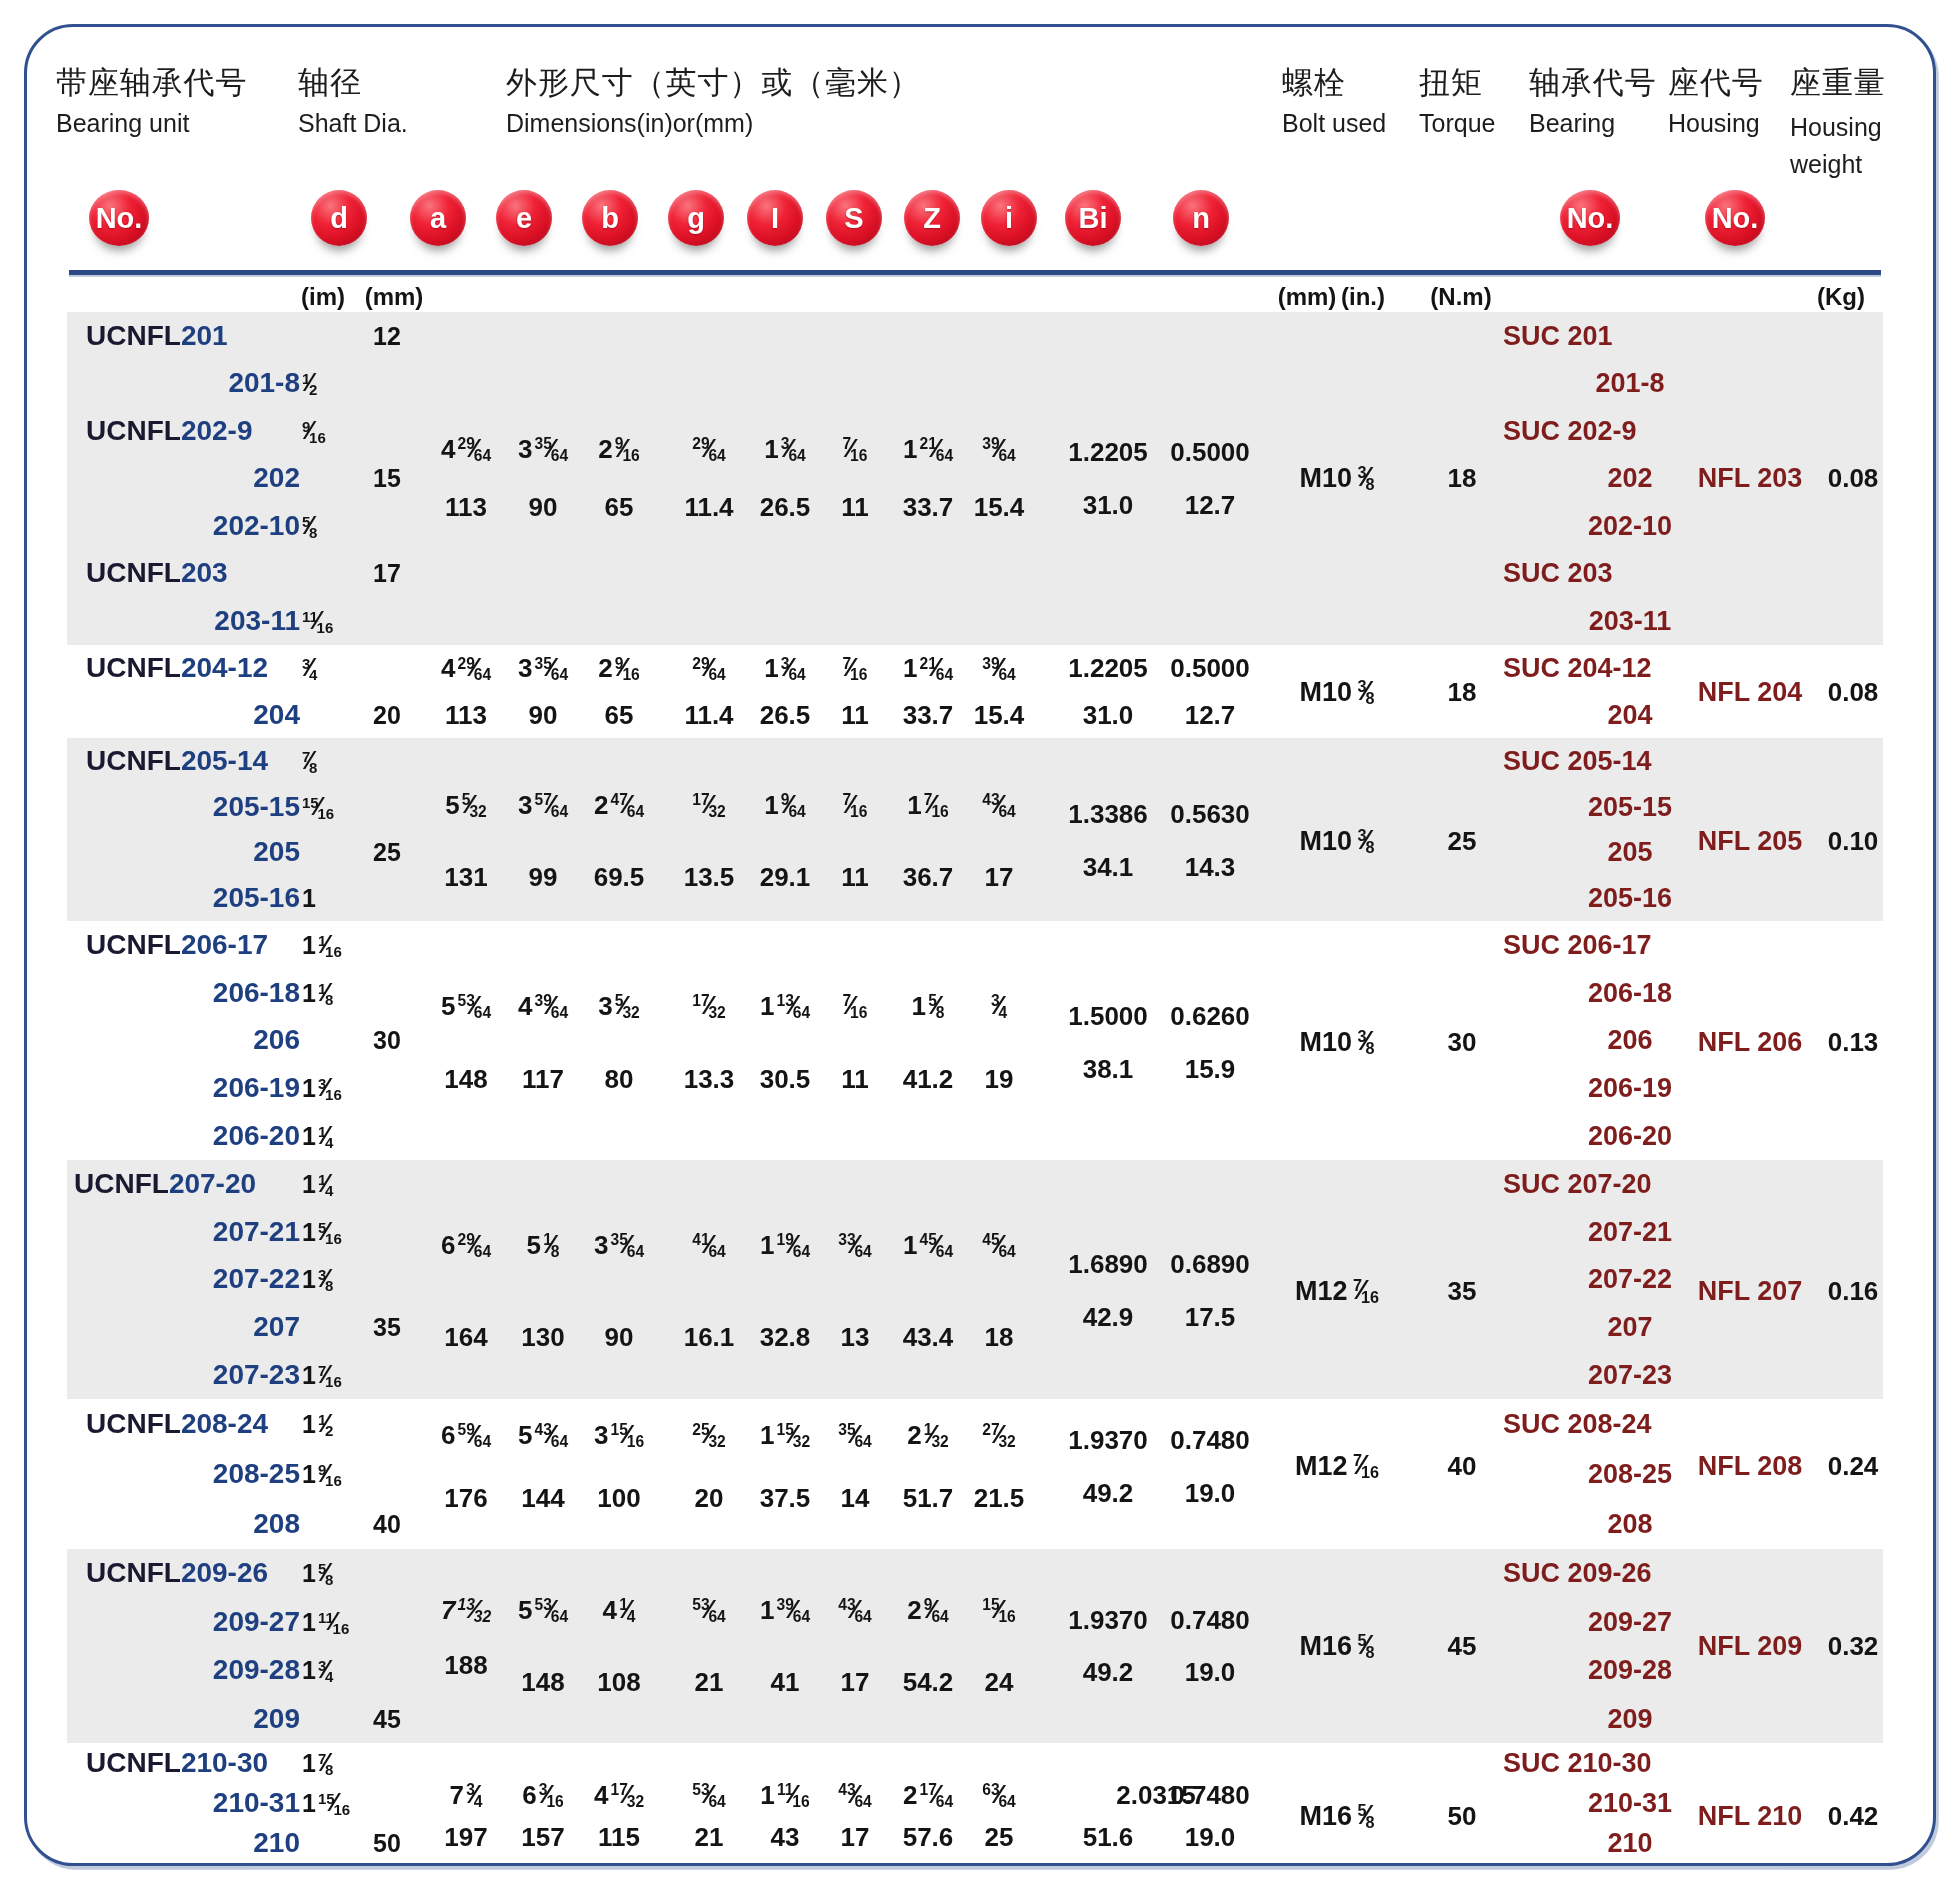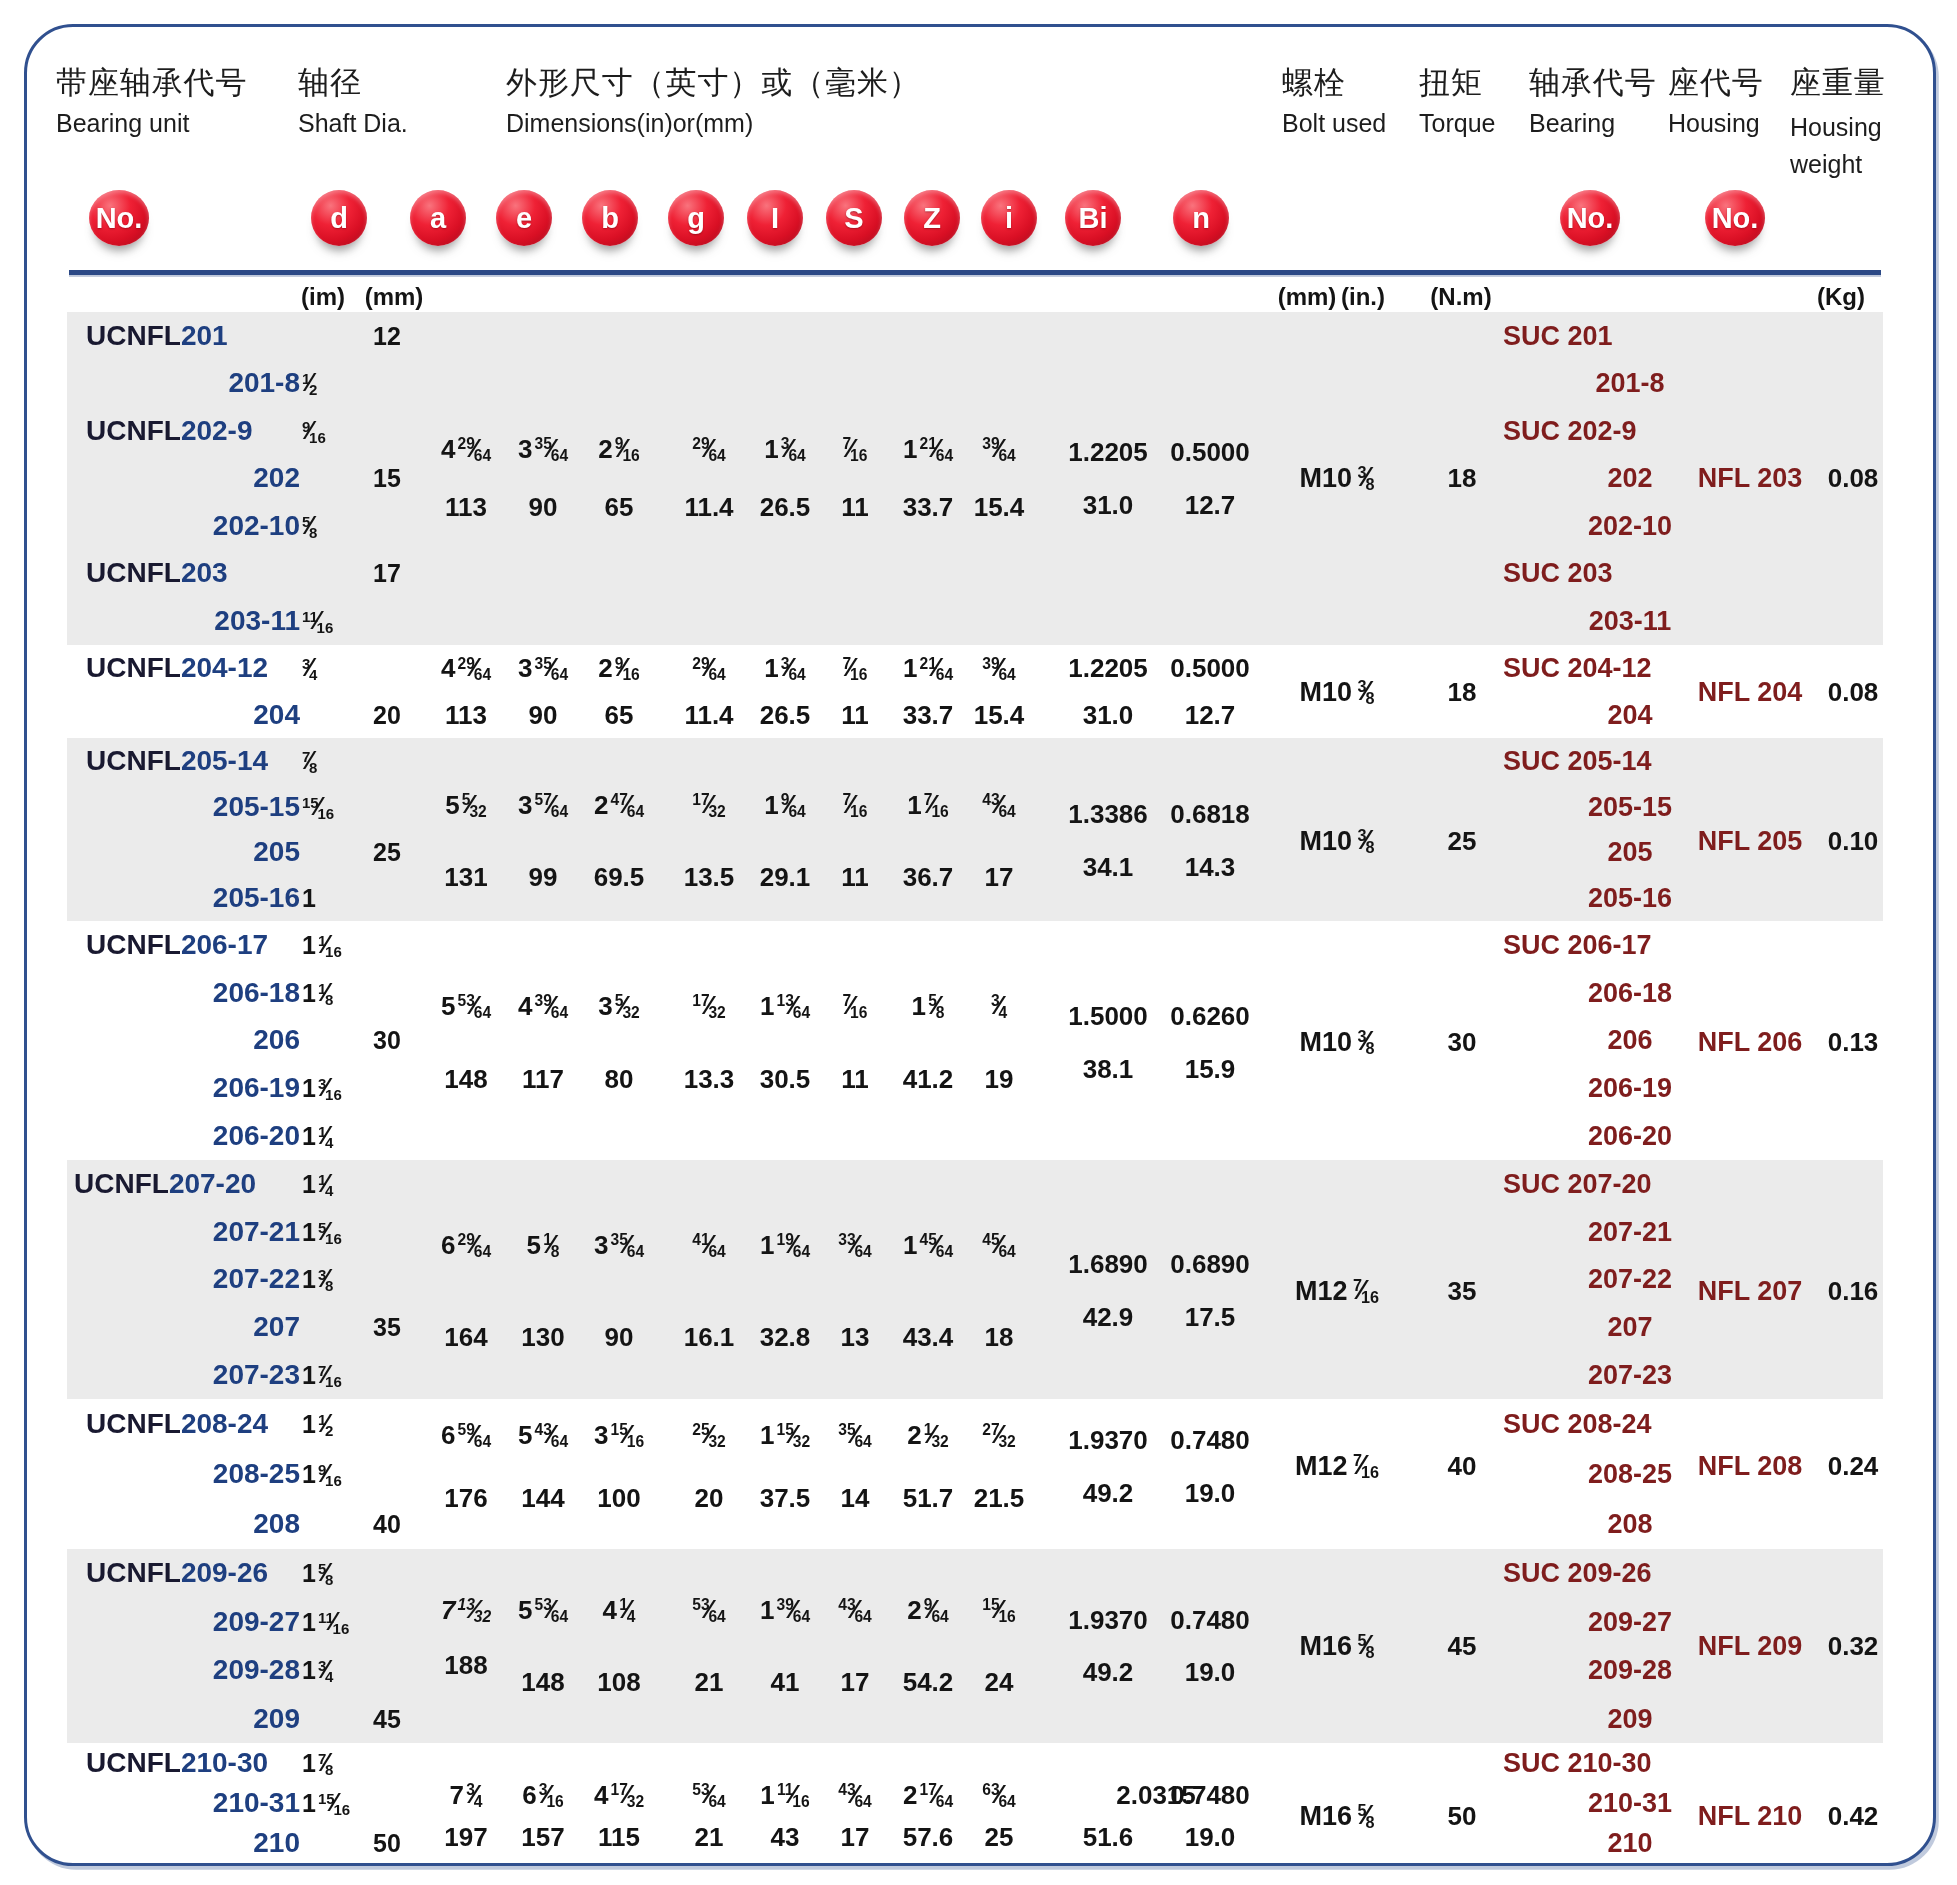--- a/index.html
+++ b/index.html
@@ -194,21 +194,21 @@
       <span class="cell dim cc" style="left: 466px; top: 139px;">131</span>
       <span class="cell dim cc" style="left: 543px; top: 139px;">99</span>
       <span class="cell dim cc" style="left: 619px; top: 139px;">69.5</span>
       <span class="cell dim cc" style="left: 709px; top: 139px;">13.5</span>
       <span class="cell dim cc" style="left: 785px; top: 139px;">29.1</span>
       <span class="cell dim cc" style="left: 855px; top: 139px;">11</span>
       <span class="cell dim cc" style="left: 928px; top: 139px;">36.7</span>
       <span class="cell dim cc" style="left: 999px; top: 139px;">17</span>
       <span class="cell dim cc" style="left: 1108px; top: 76px;">1.3386</span>
       <span class="cell dim cc" style="left: 1108px; top: 129px;">34.1</span>
-      <span class="cell dim cc" style="left: 1210px; top: 76px;">0.6818</span>
+      <span class="cell dim cc" style="left: 1210px; top: 76px;">0.5630</span>
       <span class="cell dim cc" style="left: 1210px; top: 129px;">14.3</span>
       <span class="cell bolt cc" style="left: 1337px; top: 103px;">M10 <span class="fr"><span class="nu">3</span><span class="sl">⁄</span><span class="de">8</span></span></span>
       <span class="cell dim cc" style="left: 1462px; top: 103px;">25</span>
       <span class="cell brg cc" style="left: 1750px; top: 103px;">NFL 205</span>
       <span class="cell dim cc" style="left: 1853px; top: 103px;">0.10</span>
     </div>
     <div class="group" style="top: 921px; height: 239px;">
       <span class="cell code" style="left: 86px; top: 24px;"><span class="pre">UCNFL</span>206-17</span>
       <span class="cell dval" style="left: 302px; top: 24px;">1 <span class="fr"><span class="nu">1</span><span class="sl">⁄</span><span class="de">16</span></span></span>
       <span class="cell brg" style="left: 1503px; top: 24px;">SUC 206-17</span>

